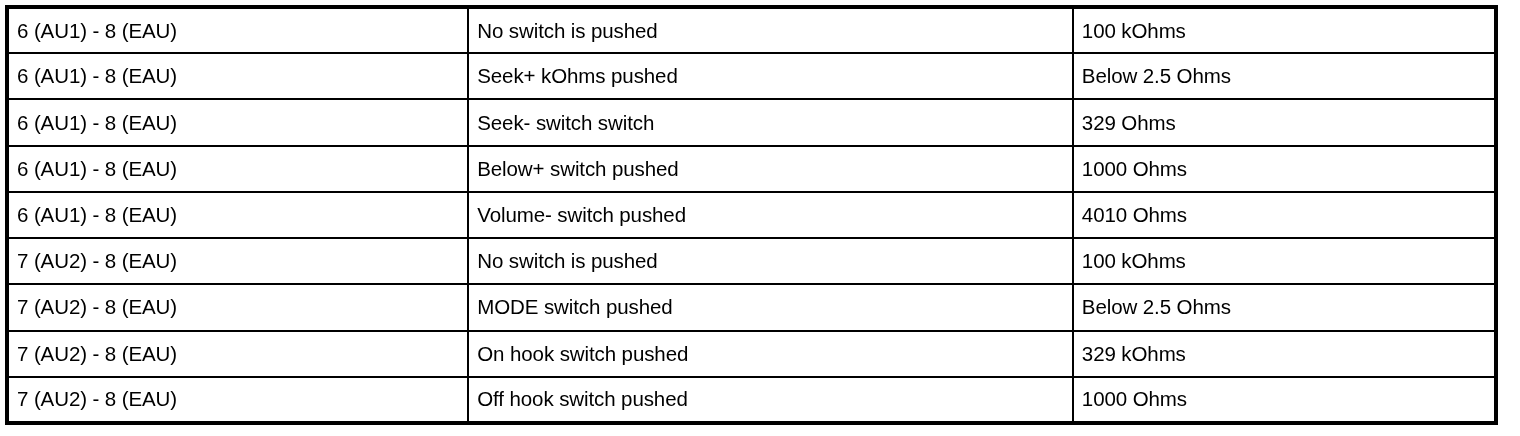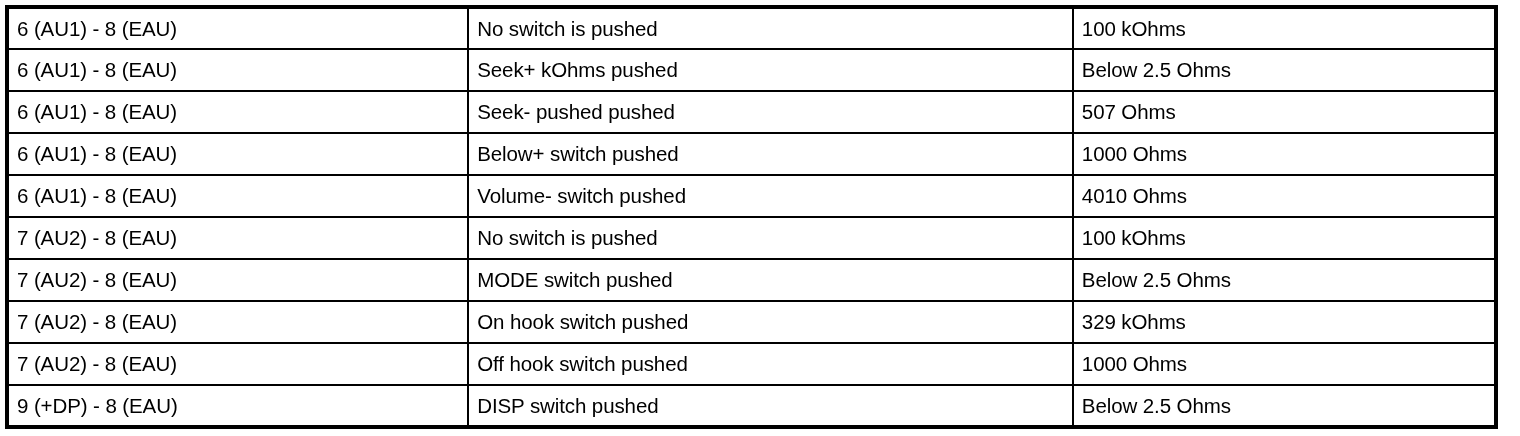--- a/index.html
+++ b/index.html
@@ -78,22 +78,22 @@
         <td class="col-condition">No switch is pushed</td>
         <td class="col-resistance">100 kOhms</td>
       </tr>
       <tr>
         <td class="col-connection">6 (AU1) - 8 (EAU)</td>
         <td class="col-condition">Seek+ kOhms pushed</td>
         <td class="col-resistance">Below 2.5 Ohms</td>
       </tr>
       <tr>
         <td class="col-connection">6 (AU1) - 8 (EAU)</td>
-        <td class="col-condition">Seek- pushed pushed</td>
-        <td class="col-resistance">507 Ohms</td>
+        <td class="col-condition">Seek- switch switch</td>
+        <td class="col-resistance">329 Ohms</td>
       </tr>
       <tr>
         <td class="col-connection">6 (AU1) - 8 (EAU)</td>
         <td class="col-condition">Below+ switch pushed</td>
         <td class="col-resistance">1000 Ohms</td>
       </tr>
       <tr>
         <td class="col-connection">6 (AU1) - 8 (EAU)</td>
         <td class="col-condition">Volume- switch pushed</td>
         <td class="col-resistance">4010 Ohms</td>
@@ -111,20 +111,15 @@
       <tr>
         <td class="col-connection">7 (AU2) - 8 (EAU)</td>
         <td class="col-condition">On hook switch pushed</td>
         <td class="col-resistance">329 kOhms</td>
       </tr>
       <tr>
         <td class="col-connection">7 (AU2) - 8 (EAU)</td>
         <td class="col-condition">Off hook switch pushed</td>
         <td class="col-resistance">1000 Ohms</td>
       </tr>
-      <tr>
-        <td class="col-connection">9 (+DP) - 8 (EAU)</td>
-        <td class="col-condition">DISP switch pushed</td>
-        <td class="col-resistance">Below 2.5 Ohms</td>
-      </tr>
     </tbody>
   </table>
 </div>
 
 </body></html>

